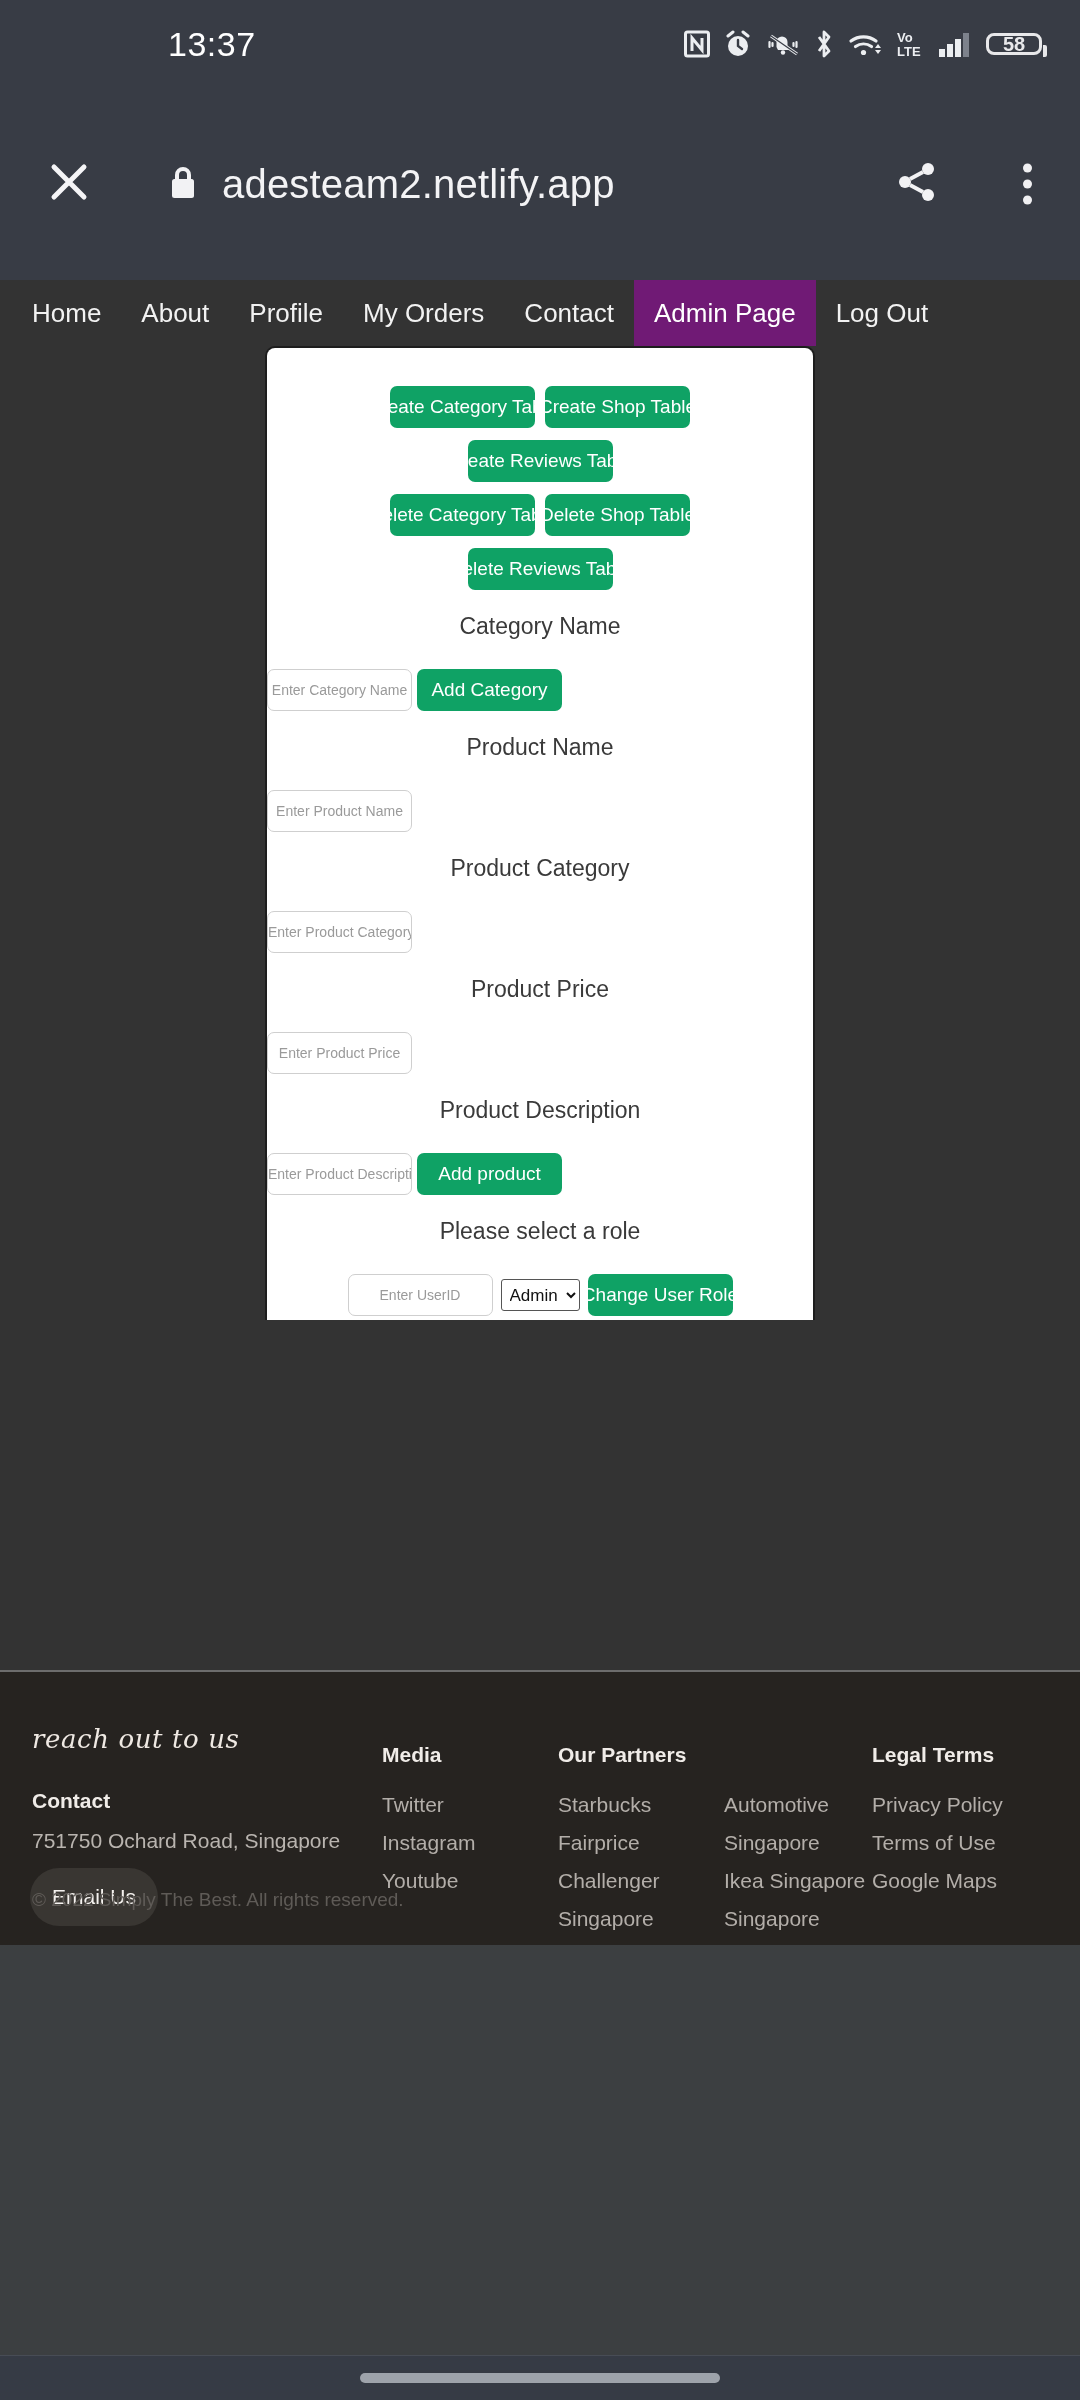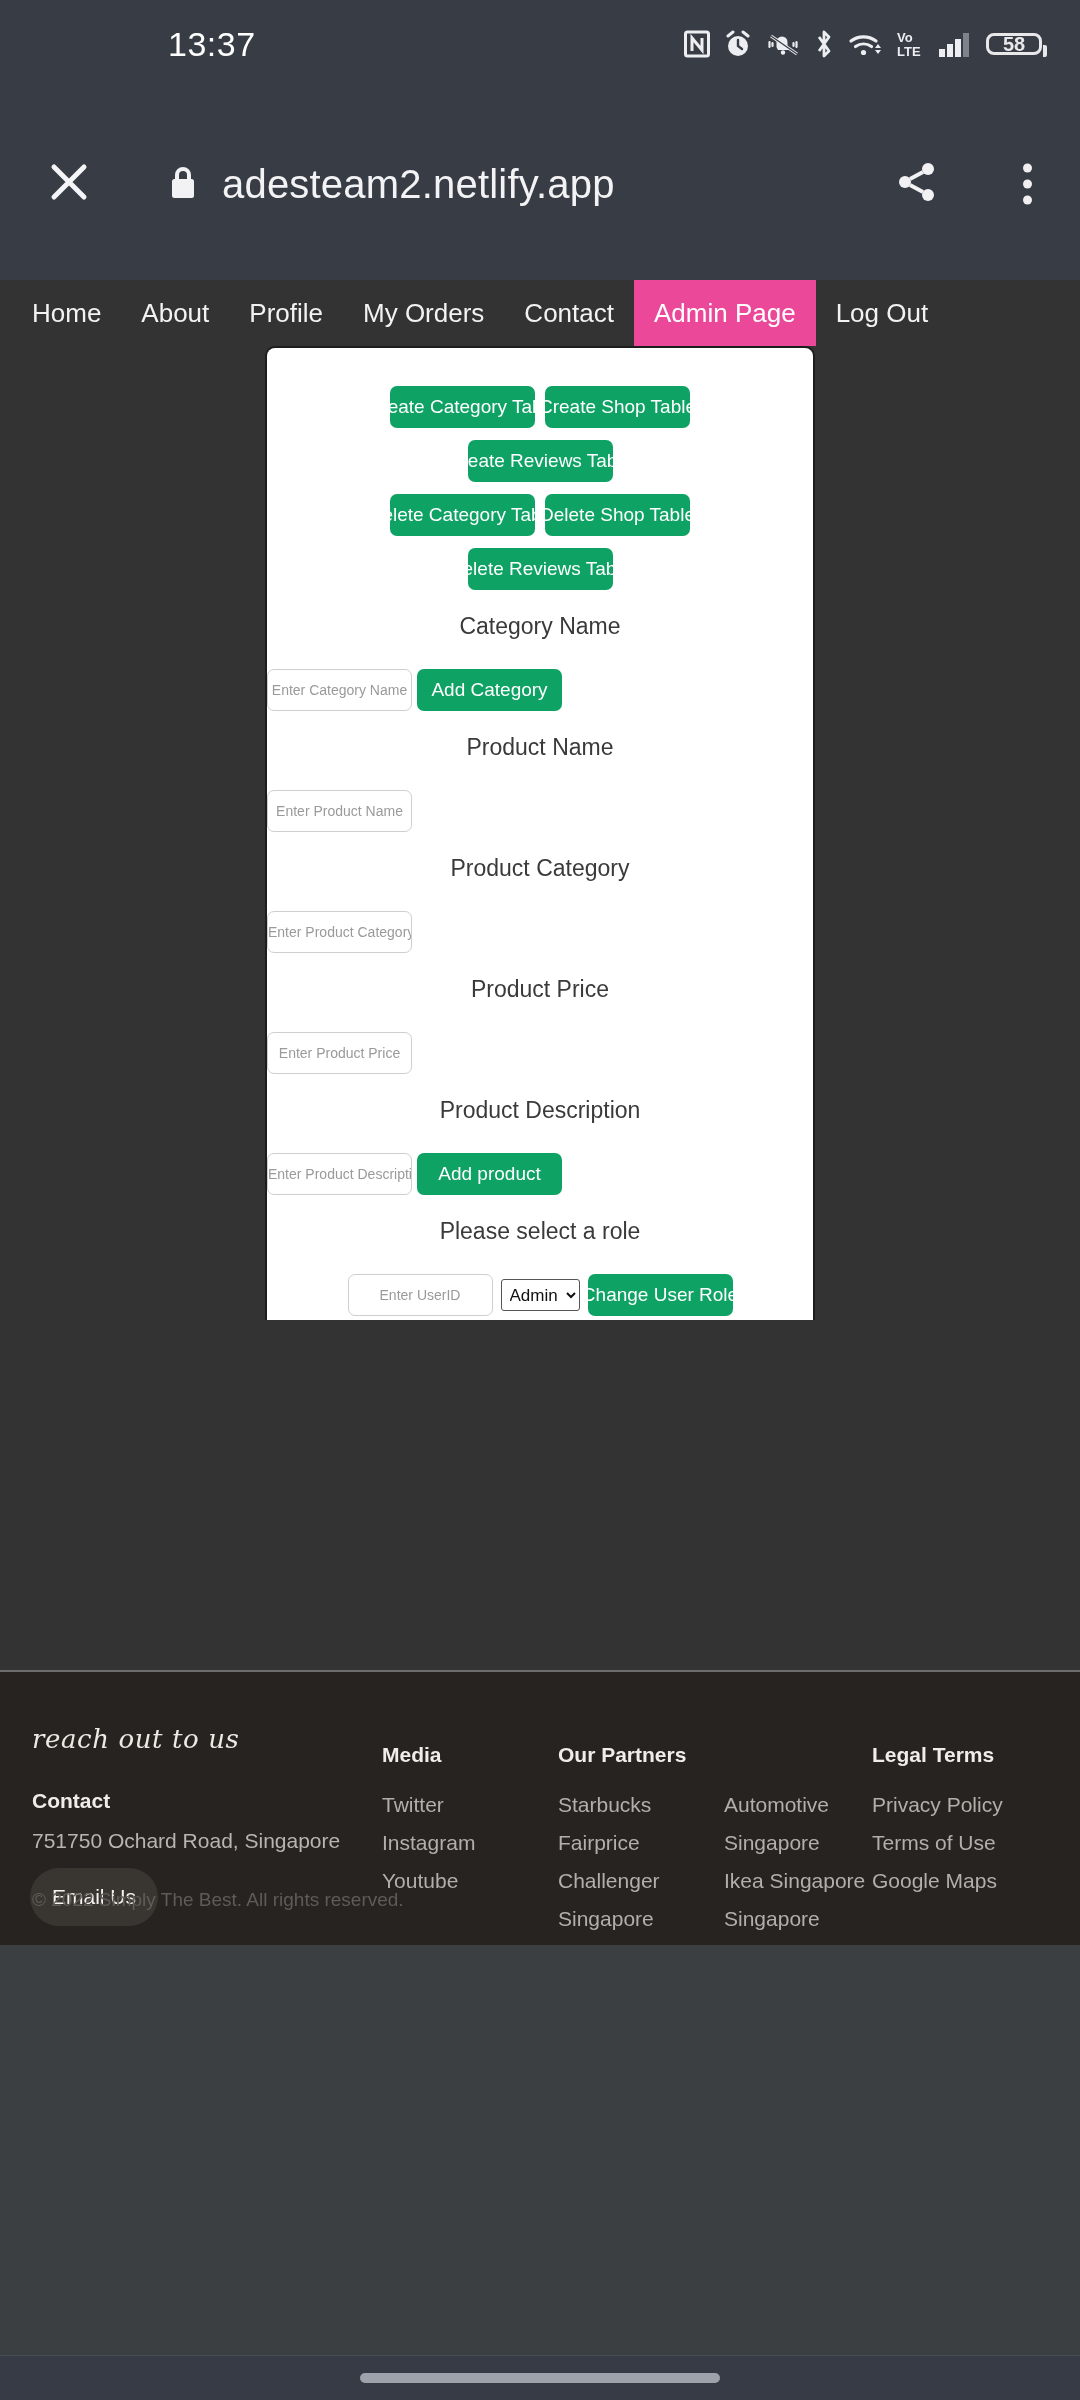--- a/index.html
+++ b/index.html
@@ -91,21 +91,21 @@
 
   
   .navbar {
     position:relative; width:1080px; height:66px; background:#333333;
     display:flex; align-items:stretch; padding-left:12px;
   }
   .nav-item {
     display:flex; align-items:center; padding:0 20px;
     font-size:26px; color:#f2f2f2; white-space:nowrap; cursor:pointer;
   }
-  .nav-item.active { background:#ec4899; color:#ffffff; }
+  .nav-item.active { background:#701a75; color:#ffffff; }
 
   
   .card-wrap { position:relative; width:1080px; }
   .card {
     position:relative; margin:0 auto; width:550px;
     background:#ffffff;
     border-left:2px solid #1d1d1d; border-right:2px solid #1d1d1d;
     border-top:2px solid #1d1d1d;
     border-radius:10px 10px 0 0;
     padding:38px 0 0 0;

